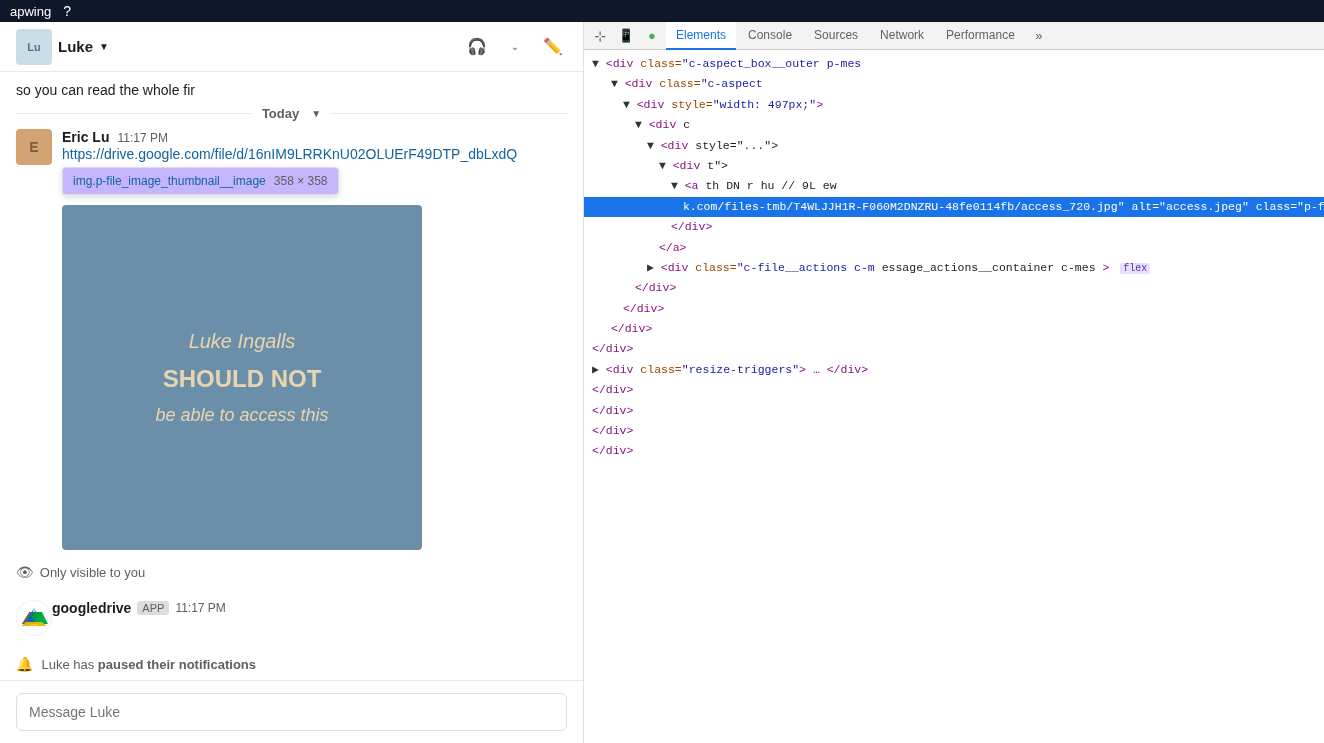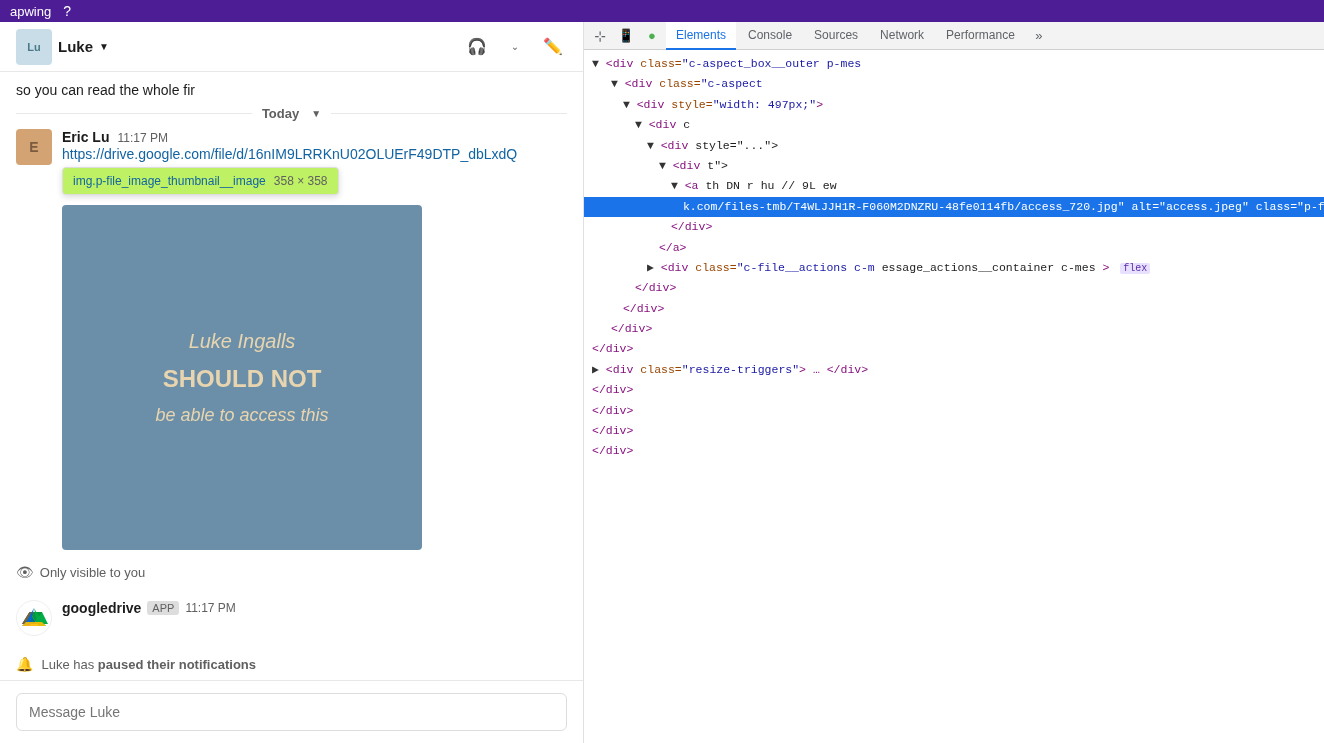--- a/index.html
+++ b/index.html
@@ -1,19 +1,19 @@
 <!DOCTYPE html>
 <html><head>
   <meta charset="utf-8">
   <style>
     * { margin: 0; padding: 0; box-sizing: border-box; }
     body { font-family: -apple-system, BlinkMacSystemFont, 'Segoe UI', sans-serif; width: 1324px; height: 743px; overflow: hidden; display: flex; flex-direction: column; background: #fff; }
 
     
-    .top-bar { height: 22px; background: #4c1d95; display: flex; align-items: center; padding: 0 10px; }
+    .top-bar { height: 22px; background: #0f172a; display: flex; align-items: center; padding: 0 10px; }
     .app-name { color: #fff; font-size: 13px; font-weight: 500; }
 
     
     .main-layout { display: flex; flex: 1; overflow: hidden; }
 
     
     .slack-panel { width: 584px; display: flex; flex-direction: column; border-right: 1px solid #e0e0e0; background: #fff; flex-shrink: 0; }
 
     
     .slack-header { height: 50px; display: flex; align-items: center; padding: 0 16px; border-bottom: 1px solid #e8e8e8; justify-content: space-between; }
@@ -38,37 +38,37 @@
     
     .message { display: flex; gap: 10px; margin-bottom: 10px; }
     .avatar { width: 36px; height: 36px; border-radius: 4px; flex-shrink: 0; overflow: hidden; background: #e8d5c0; display: flex; align-items: center; justify-content: center; font-weight: 700; font-size: 14px; color: #7a5c40; }
     .message-content { flex: 1; }
     .message-header { display: flex; align-items: baseline; gap: 8px; }
     .message-author { font-weight: 700; font-size: 14px; color: #1d1c1d; }
     .message-time { font-size: 12px; color: #616061; }
     .message-link { color: #1264a3; font-size: 14px; text-decoration: none; }
 
     
-    .img-tooltip { background: #bef264; border: 1px solid #ddd; border-radius: 4px; padding: 6px 10px; display: inline-flex; align-items: center; gap: 8px; font-size: 12px; color: #1d1c1d; margin: 4px 0; box-shadow: 0 2px 6px rgba(0,0,0,0.15); }
+    .img-tooltip { background: #c4b5fd; border: 1px solid #ddd; border-radius: 4px; padding: 6px 10px; display: inline-flex; align-items: center; gap: 8px; font-size: 12px; color: #1d1c1d; margin: 4px 0; box-shadow: 0 2px 6px rgba(0,0,0,0.15); }
     .img-tooltip-name { font-weight: 400; color: #1264a3; }
     .img-tooltip-size { color: #616061; }
 
     
     .image-preview { width: 360px; height: 345px; background: #6b8fa8; border-radius: 4px; display: flex; align-items: center; justify-content: center; margin-top: 6px; flex-direction: column; gap: 12px; }
     .image-preview-text1 { color: #e8d5b0; font-size: 20px; font-style: italic; }
     .image-preview-text2 { color: #e8d5b0; font-size: 24px; font-weight: 700; }
     .image-preview-text3 { color: #e8d5b0; font-size: 18px; font-style: italic; }
 
     
     .visibility-notice { display: flex; align-items: center; gap: 6px; padding: 4px 0; margin-top: 6px; }
     .eye-icon { color: #616061; font-size: 14px; }
     .visibility-text { font-size: 13px; color: #616061; }
 
     
-    .gdrive-message { display: flex; gap: 10px; margin: 8px 0; padding: 8px 0; justify-content: flex-end; }
+    .gdrive-message { display: flex; margin: 8px 0; padding: 8px 0; justify-content: flex-end; }
     .gdrive-avatar { width: 36px; height: 36px; border-radius: 50%; background: #fff; display: flex; align-items: center; justify-content: center; flex-shrink: 0; border: 1px solid #eee; }
     .gdrive-body { flex: 1; }
     .gdrive-header { display: flex; align-items: center; gap: 6px; }
     .gdrive-name { font-weight: 700; font-size: 14px; color: #1d1c1d; }
     .gdrive-app-badge { background: #ddd; border-radius: 3px; padding: 1px 5px; font-size: 11px; color: #616061; font-weight: 500; }
     .gdrive-time { font-size: 12px; color: #616061; }
     .gdrive-text { font-size: 14px; color: #1d1c1d; margin-top: 3px; }
 
     
     .notification { display: flex; align-items: center; gap: 8px; padding: 4px 0; margin: 4px 0; }

